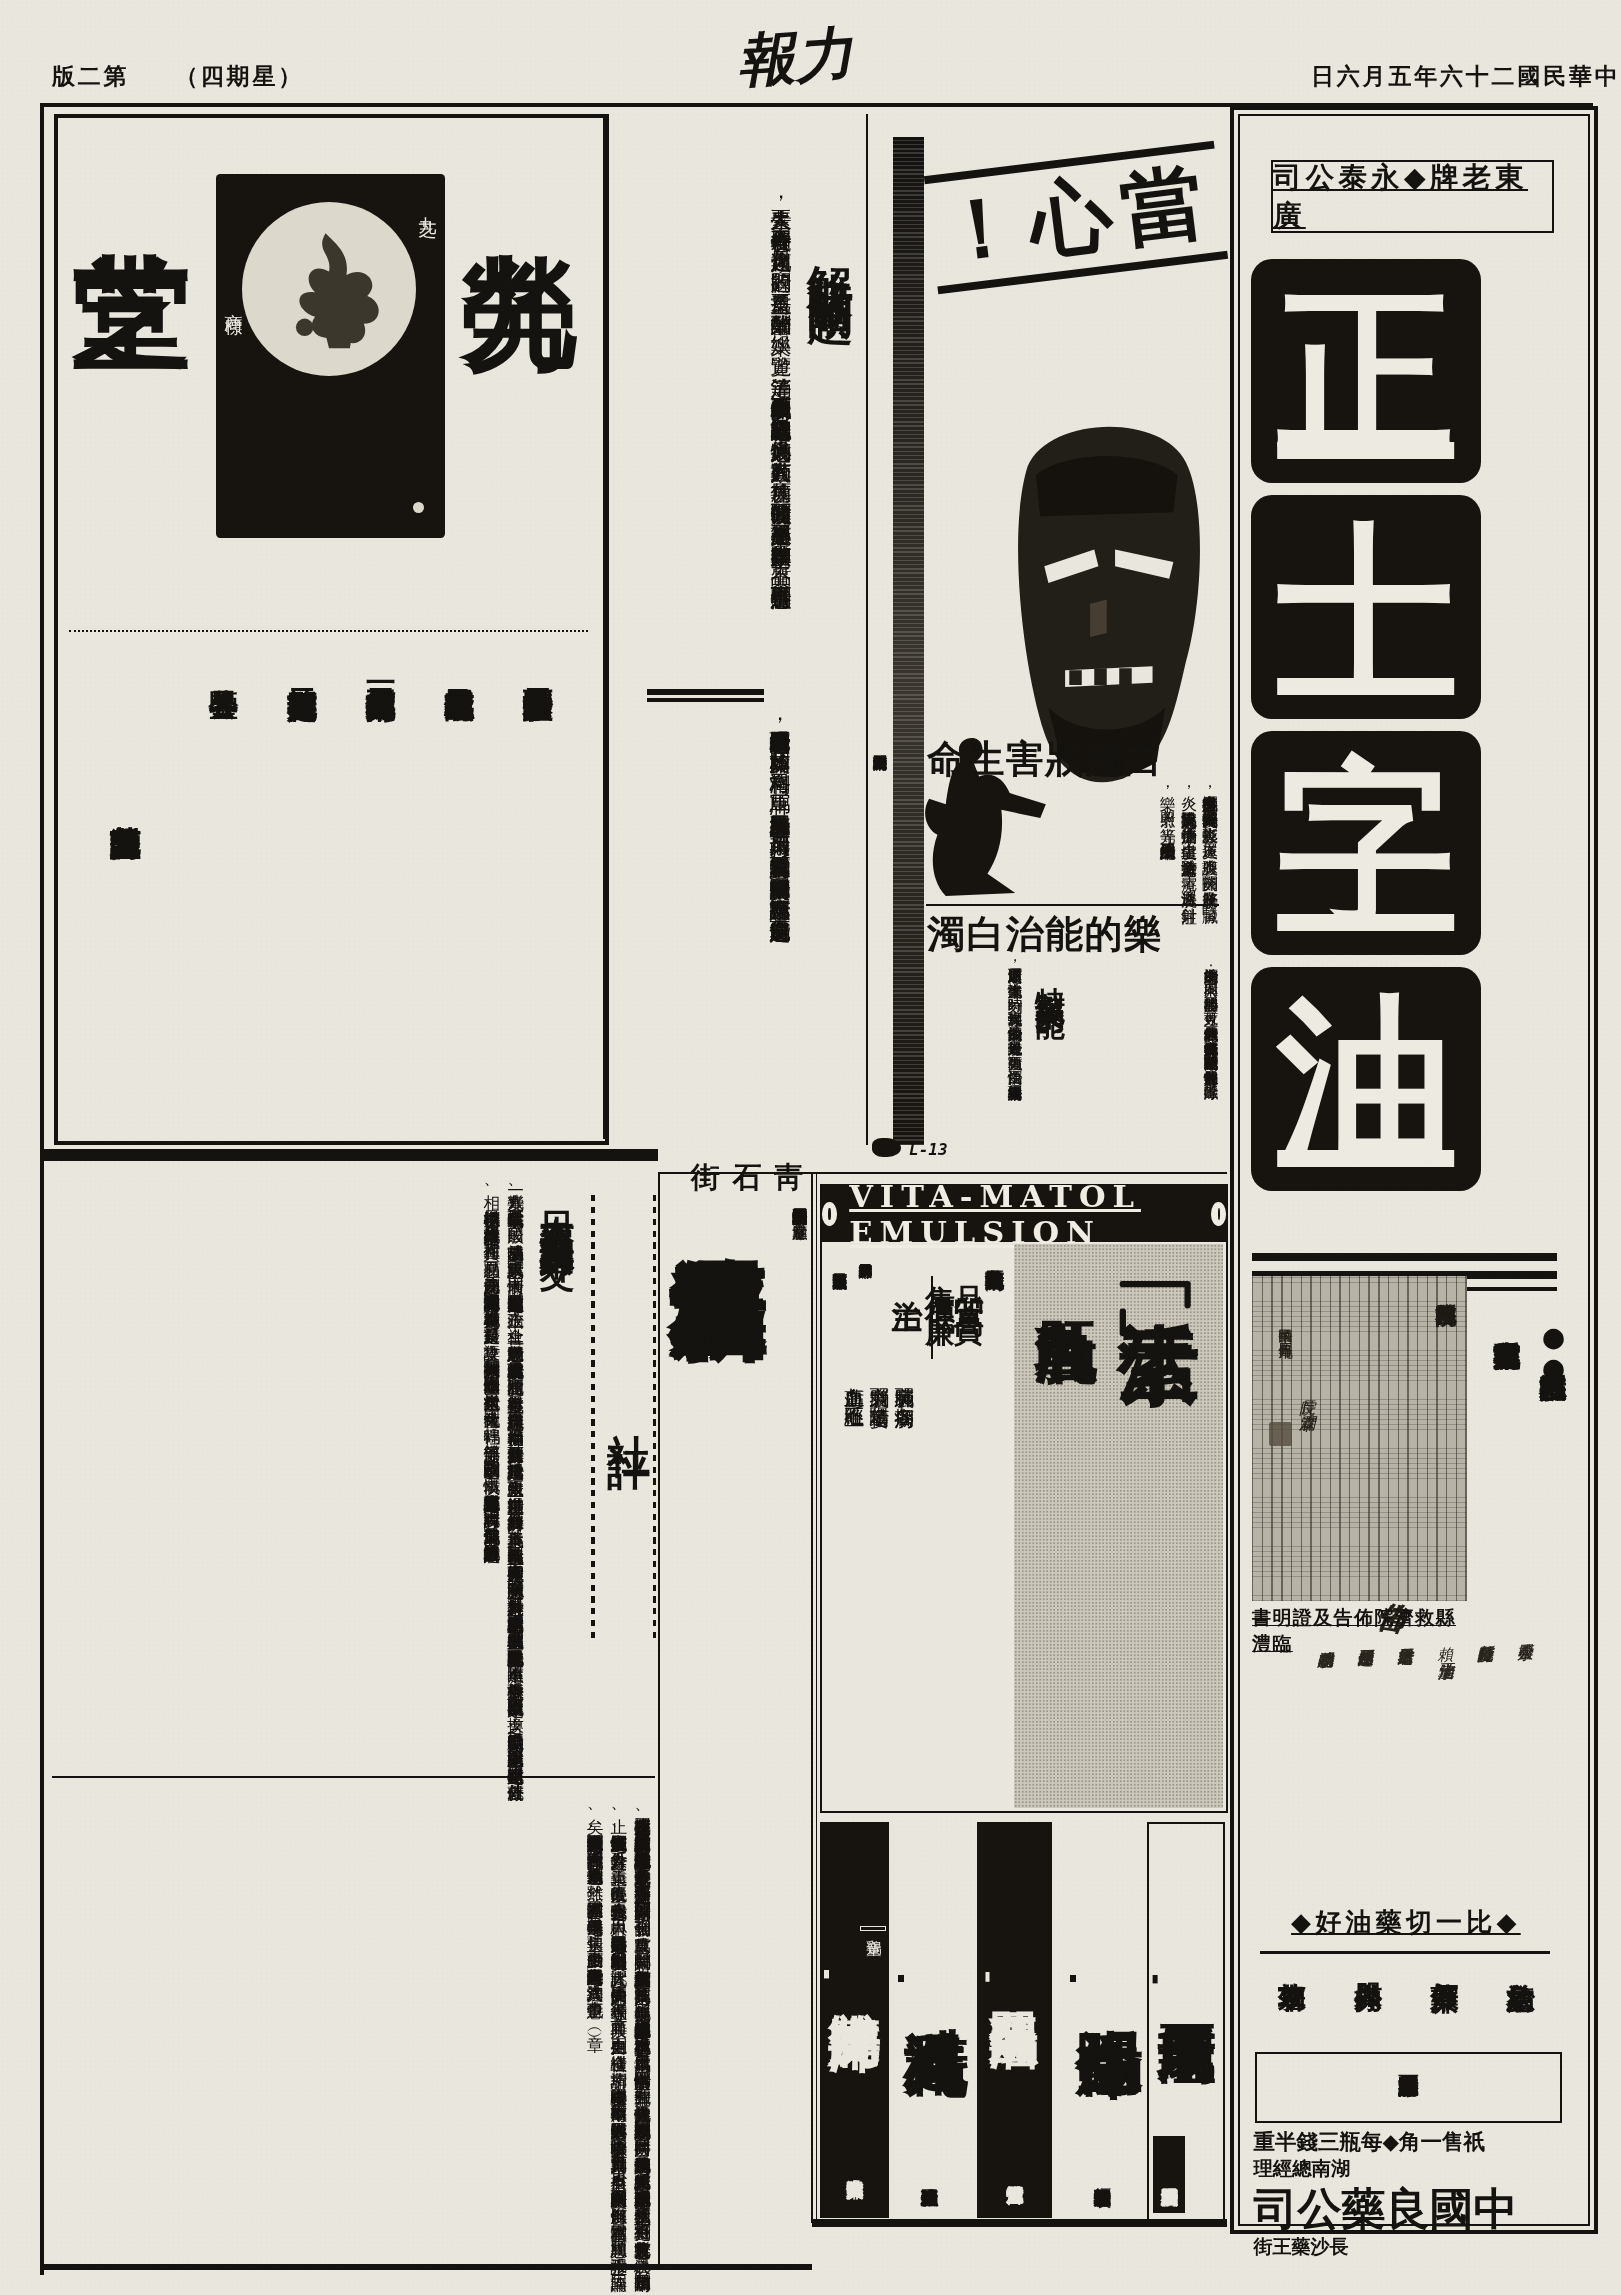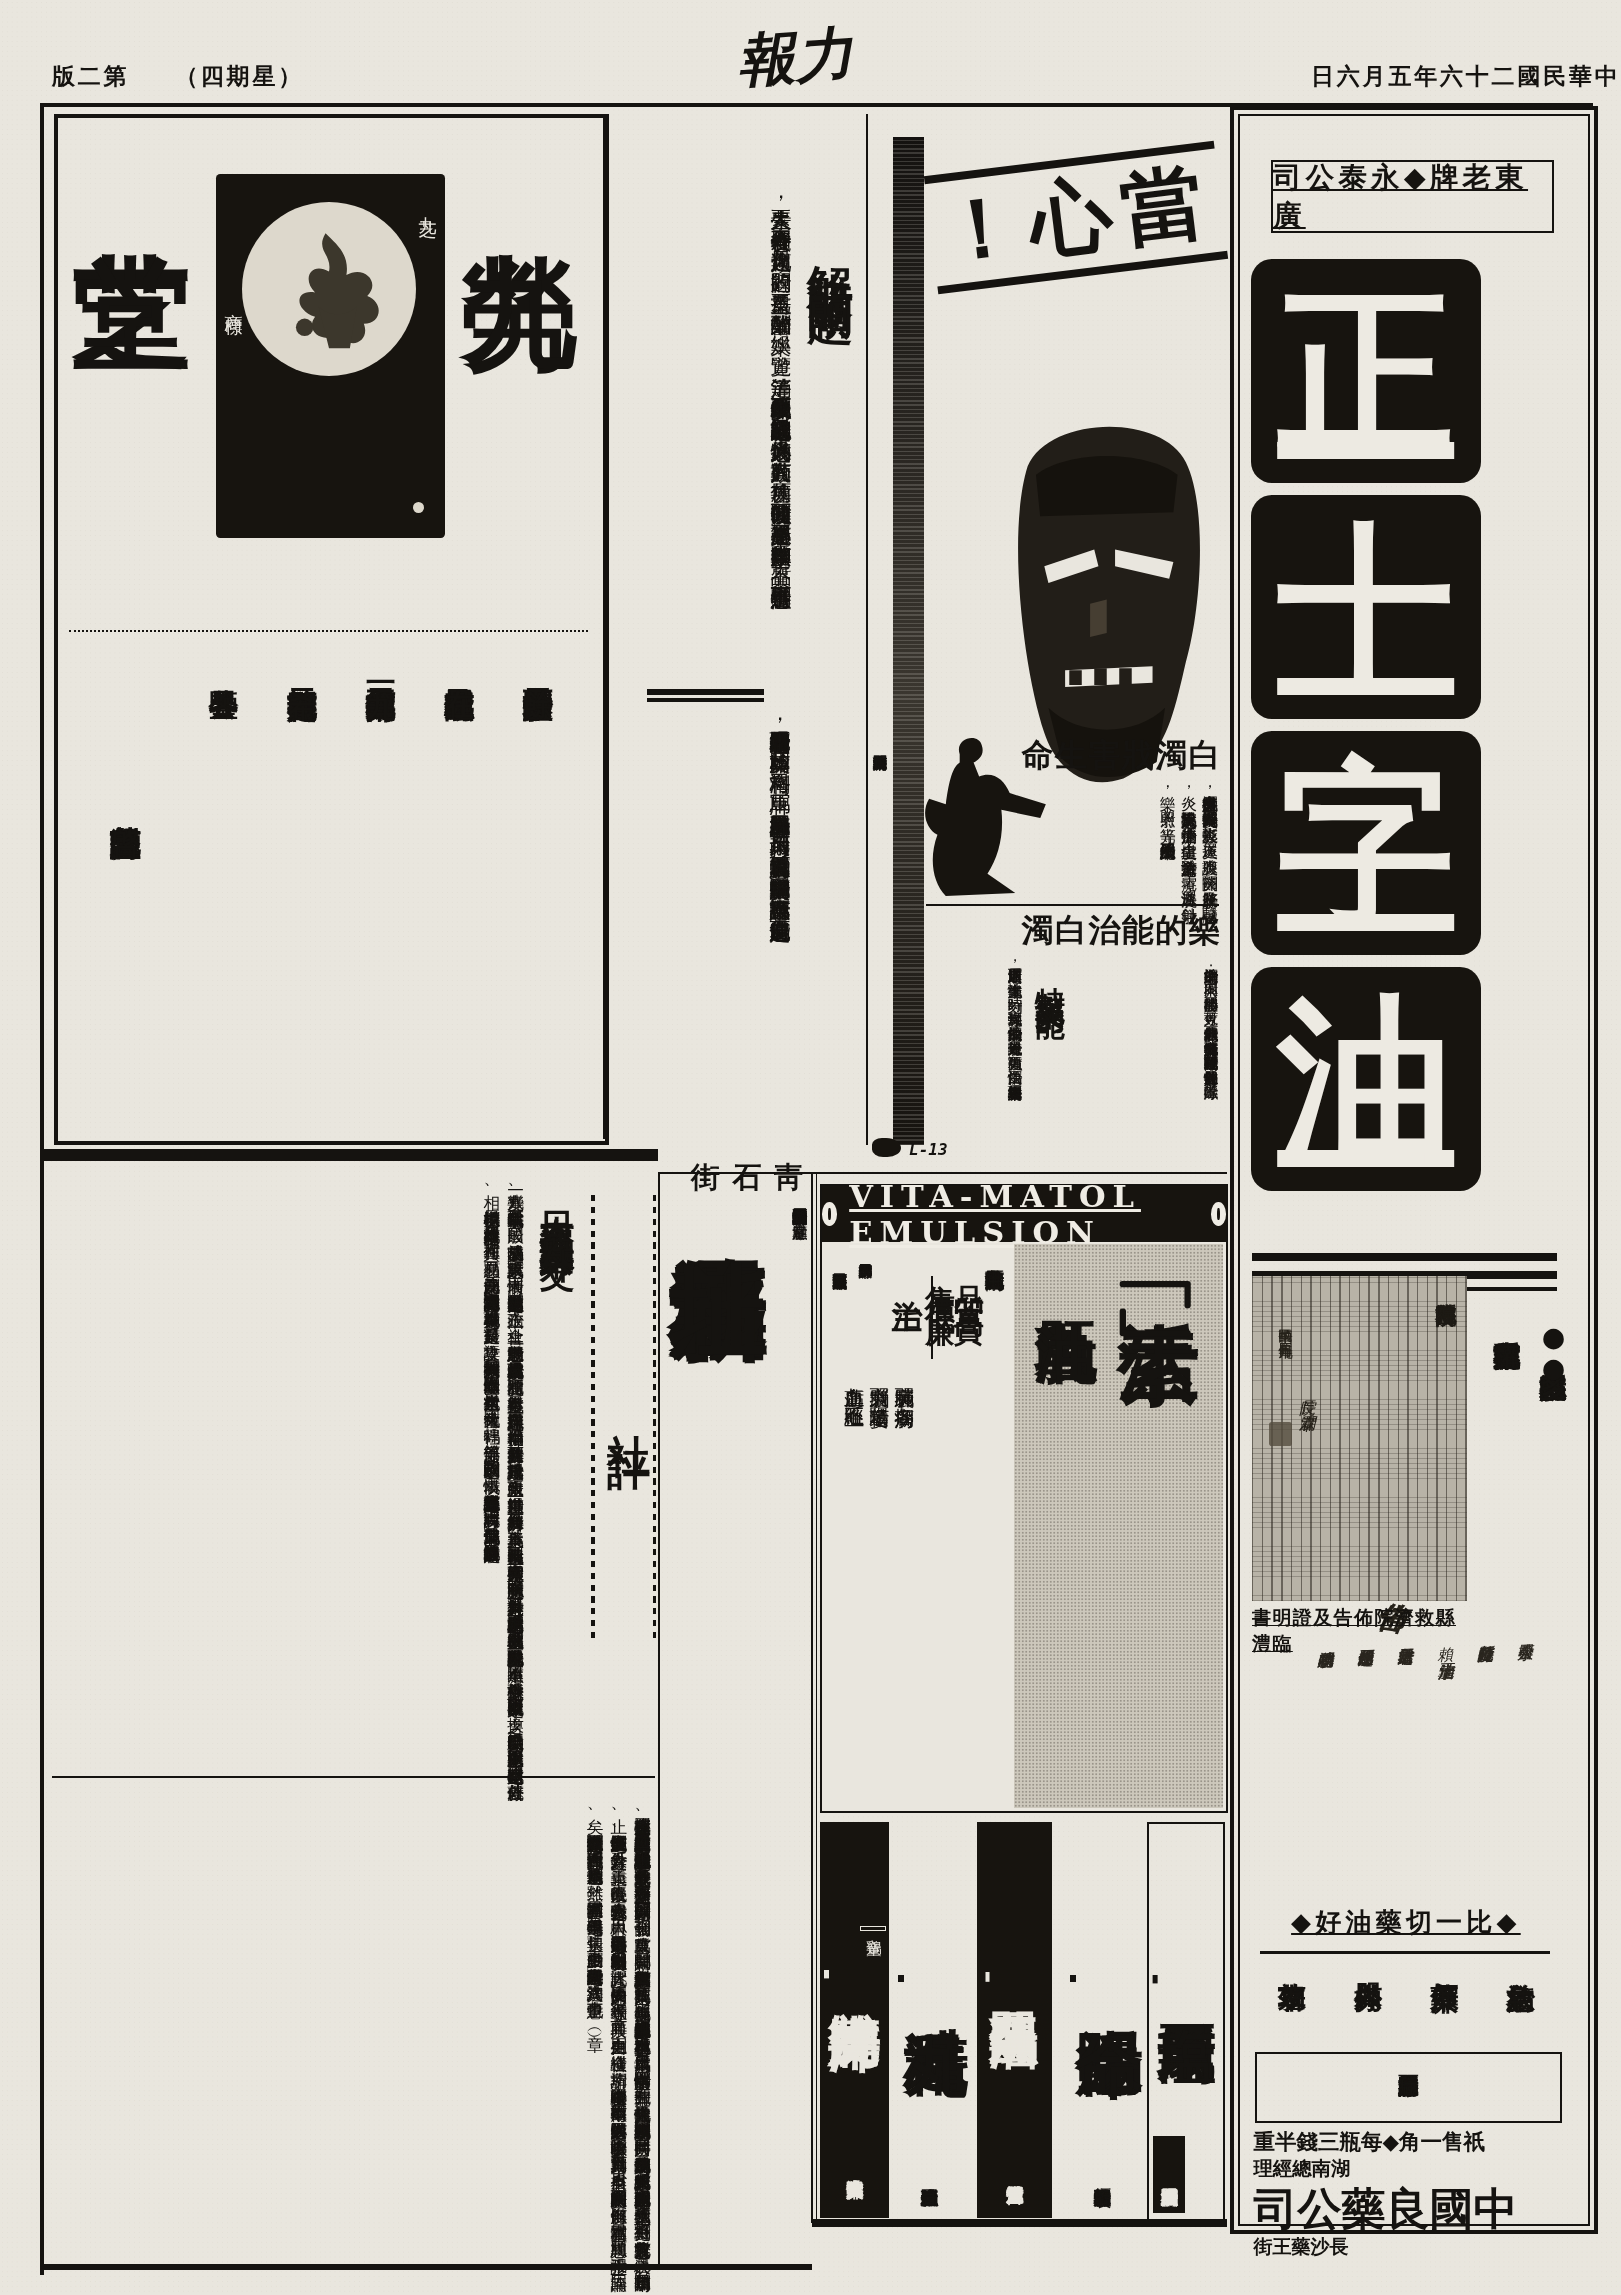--- a/index.html
+++ b/index.html
@@ -27,21 +27,21 @@
   .lj-body{font-size:30px;font-weight:700;line-height:2.62;font-family:"DejaVu Serif",serif;}
   .lj-sig{font-size:31px;font-weight:700;font-family:"DejaVu Serif",serif;}
   .wavy{height:0;border-top:2.8px dotted #151310;}
   
   .st-title{font-size:46px;font-weight:900;letter-spacing:7px;}
   .st-body{font-size:21px;line-height:1.3;font-family:"DejaVu Serif",serif;}
   
   .dx-banner{transform:rotate(-7deg);}
   .dx-banner .bar{height:8.3px;background:#151310;}
   .dx-banner .txt{font-size:82px;font-weight:900;letter-spacing:9.7px;text-align:center;line-height:1.25;}
-  .dx-head{font-size:32px;font-weight:900;text-align:right;letter-spacing:1.4px;}
+  .dx-head{font-size:38px;font-weight:900;text-align:left;letter-spacing:1.4px;}
   .dx-body{font-size:16px;line-height:1.32;font-family:"DejaVu Serif",serif;}
   .dx-sub{font-size:30px;font-weight:900;letter-spacing:5.6px;}
   .dx-band{background:linear-gradient(180deg,#141210,#3a362f 55%,#16130f);
     background-image:repeating-linear-gradient(0deg,rgba(233,230,222,.18) 0 1.4px,transparent 1.4px 4.2px),linear-gradient(180deg,#141210,#3a362f 55%,#16130f);}
   .dx-note{font-size:14.6px;line-height:1.15;}
   
   .ed-head{font-size:35px;font-weight:900;letter-spacing:4.2px;}
   .ed-stamp{font-size:43px;font-weight:900;letter-spacing:12.5px;}
   .zig{width:3.5px;background-image:repeating-linear-gradient(0deg,#151310 0 6.2px,transparent 6.2px 11.8px);}
   .ed-body{font-size:16.7px;line-height:1.42;font-family:"DejaVu Serif",serif;text-align:justify;}
@@ -175,21 +175,21 @@
   <div class="abs rule" style="left:658px;top:1173px;width:2.1px;height:1091px;"></div>
   <div class="abs rule" style="left:43px;top:2264px;width:769px;height:5.6px;"></div>
 
   <div class="abs tf-loc" style="left:691px;top:1158px;">街石靑</div>
   <div class="abs v tf-note pre" style="left:776px;top:1197px;height:611px;width:33px;">本號開設長沙近百餘年出品精良交易誠實近因靑石街折讓馬路特遷移三泰街四十四號新址照常營業敬希　顧客注意是幸</div>
   <div class="abs v tf-head" style="left:665px;top:1180px;height:1080px;">唐福興皮箱號遷移新址</div>
   <div class="abs rule" style="left:811px;top:1173px;width:2.1px;height:1050px;"></div>
   <div class="abs rule" style="left:816px;top:1173px;width:1.4px;height:1050px;"></div>
 
   <div class="abs vm-box" style="left:820px;top:1184px;width:404px;height:625px;">
-    <div class="vm-header ctr" style="height:56px;gap:12.5px;justify-content:flex-end;">
+    <div class="vm-header ctr" style="height:56px;gap:12.5px;">
       <span class="vm-dot"></span>
       <span>VITA-MATOL EMULSION</span>
       <span class="vm-dot"></span>
     </div>
     <div class="abs vm-gray" style="left:192px;top:58px;right:2.8px;bottom:2.8px;">
       <div class="abs v vm-brand" style="right:8.3px;top:12.5px;height:534px;">「生活素」</div>
       <div class="abs v vm-brand2" style="left:9.7px;top:28px;height:514px;">乳白魚肝油</div>
     </div>
     <div class="abs v vm-col" style="left:160px;top:68px;height:534px;">各處高等藥房均有生活素乳白魚肝油出售</div>
     <div class="abs v vm-big" style="left:126px;top:75px;height:305px;">品質高貴</div>

